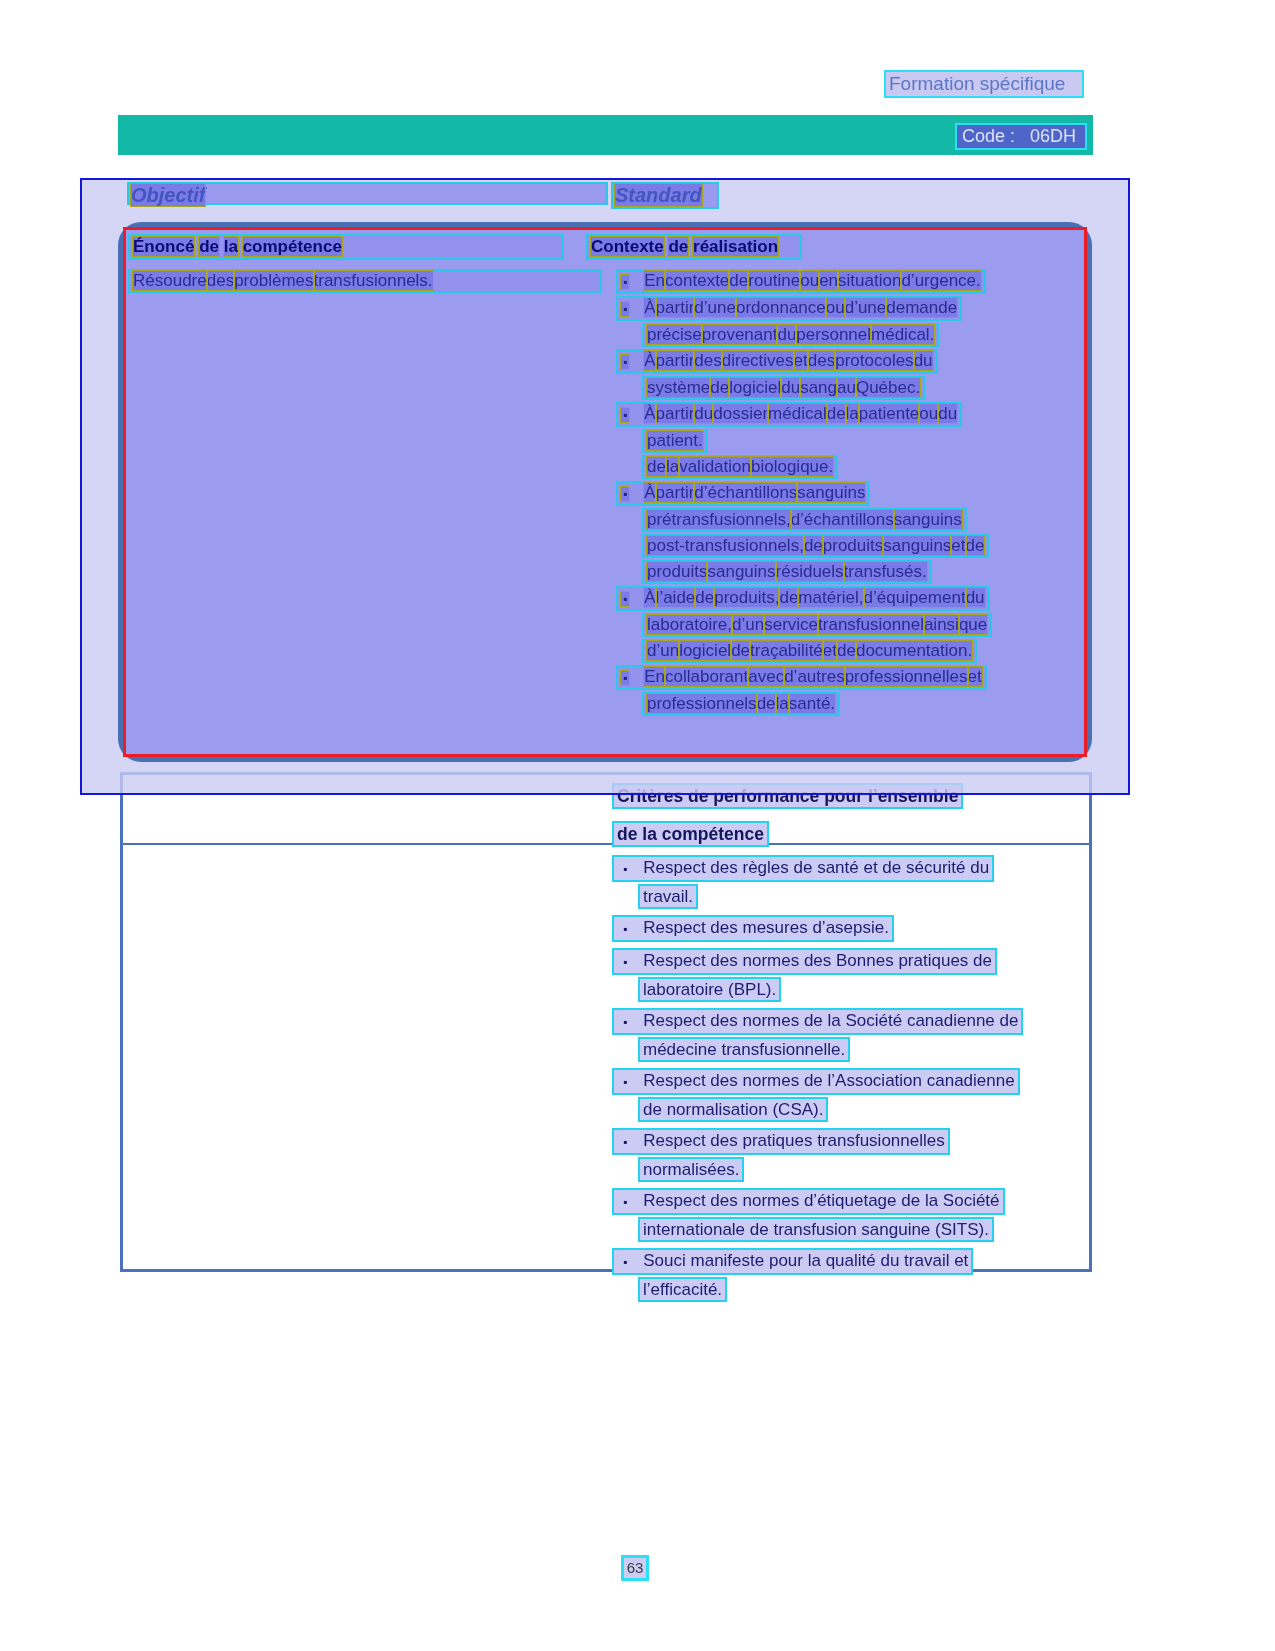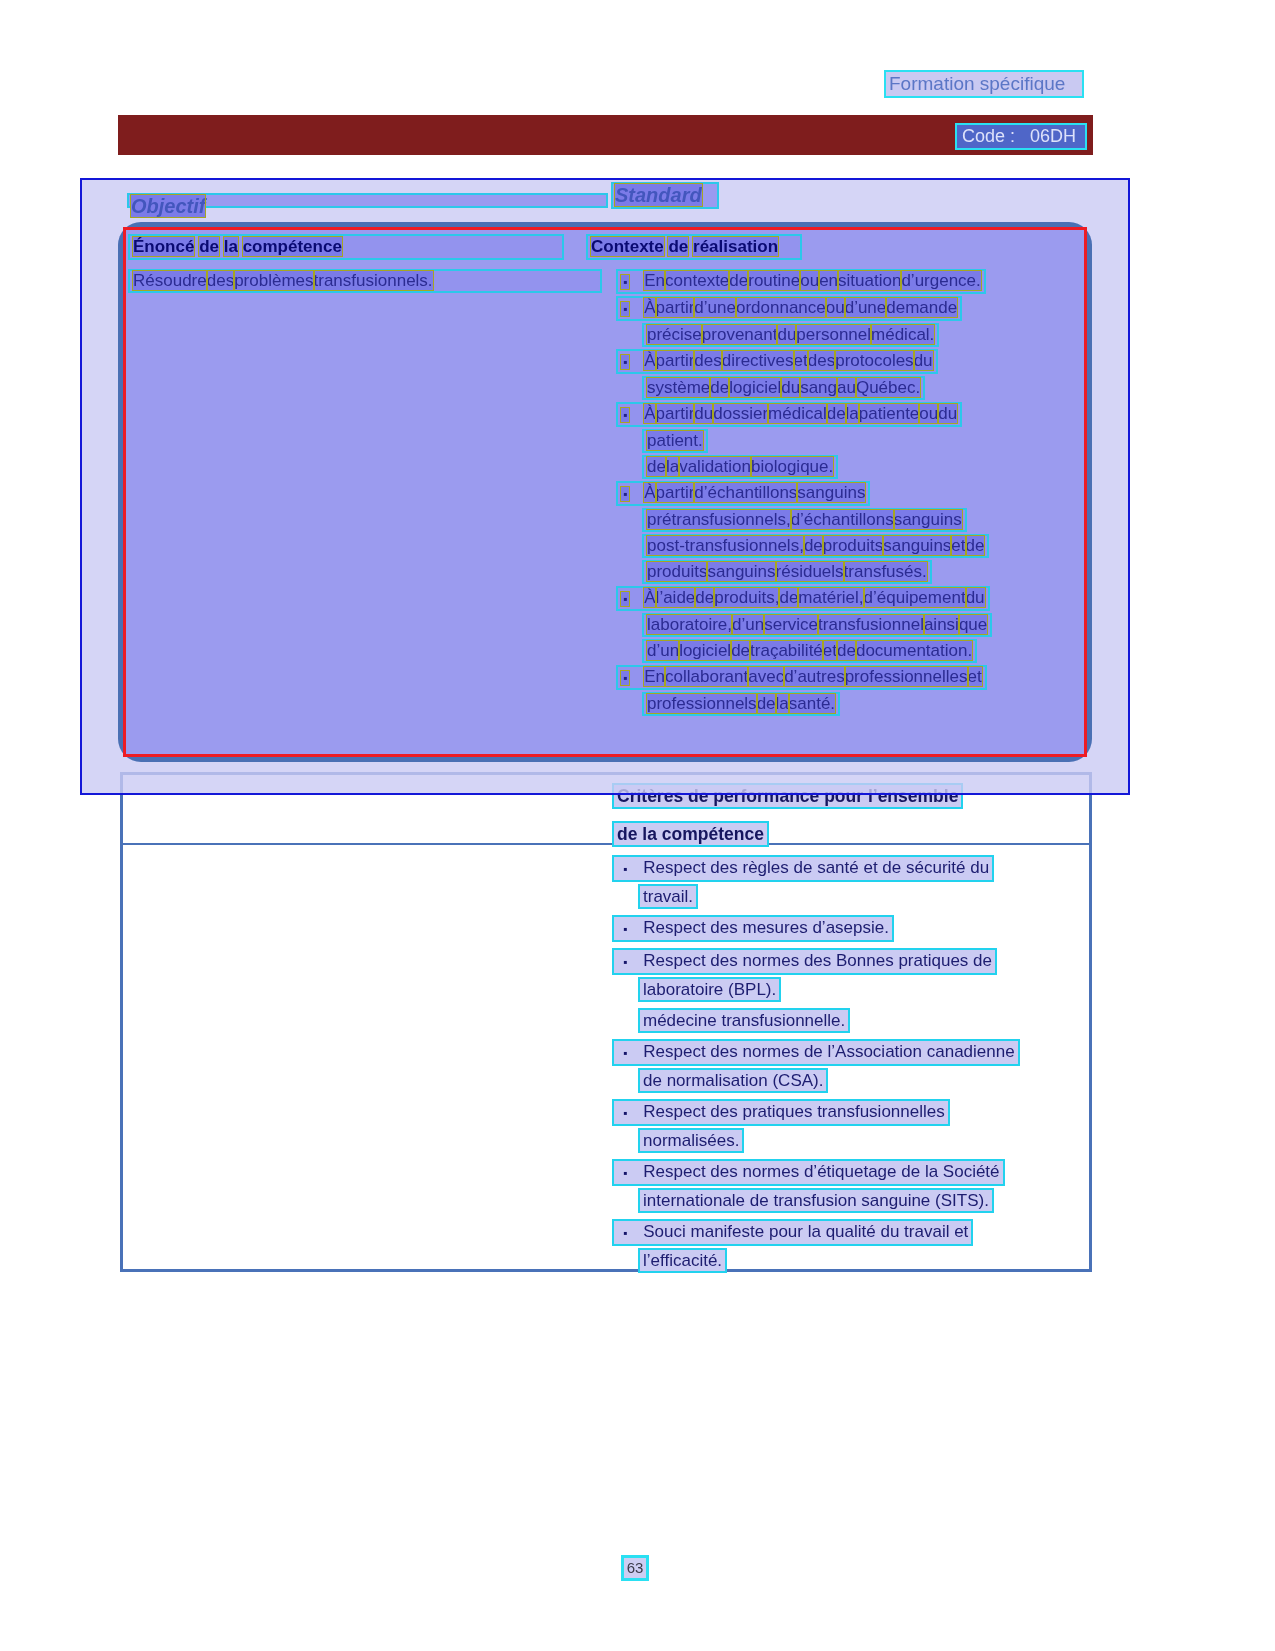--- a/index.html
+++ b/index.html
@@ -5,34 +5,34 @@
   html,body{margin:0;padding:0;background:#ffffff;}
   .page{position:relative;width:1275px;height:1651px;background:#ffffff;
         font-family:"Liberation Sans",sans-serif;overflow:hidden;}
 
   
   .formation-hl{position:absolute;left:884px;top:70px;width:200px;height:28px;
     border:2px solid #2ae0f2;background:#c9c9f2;color:#5b76c6;font-size:19px;
     line-height:24px;padding:0 3px;box-sizing:border-box;white-space:pre;}
 
   
-  .banner{position:absolute;left:118px;top:115px;width:975px;height:40px;background:#7f1d1d;}
+  .banner{position:absolute;left:118px;top:115px;width:975px;height:40px;background:#14b8a6;}
   .code-hl{position:absolute;left:837px;top:8px;width:132px;height:27px;
     border:2px solid #2ae0f2;background:#4f66c8;color:#dde1fa;font-size:18px;
     line-height:23px;white-space:pre;padding:0 5px;box-sizing:border-box;}
 
   
   .overlay{position:absolute;left:80px;top:178px;width:1050px;height:617px;
     border:2px solid #1317d8;background:rgba(203,203,244,0.8);z-index:2;box-sizing:border-box;}
 
   
   .os-strip{position:absolute;z-index:3;border:2px solid #2cc8ea;background:#9a9af0;
     box-sizing:border-box;line-height:22px;padding:0 2px;white-space:nowrap;
     font-weight:bold;font-style:italic;font-size:20px;color:#4356bd;}
-  #os-obj{left:127px;top:182px;width:481px;height:15px;margin-top:11px;}
+  #os-obj{left:127px;top:182px;width:481px;height:23px;}
   #os-std{left:611px;top:182px;width:108px;height:27px;}
 
   
   .table1{position:absolute;left:118px;top:222px;width:974px;height:540px;
     background:#4a70b4;padding:5px;box-sizing:border-box;z-index:3;border-radius:23px;}
   .redbox{border:3px solid #ee1c24;background:#9b9bef;height:100%;
     box-sizing:border-box;padding:3px 2px;overflow:hidden;}
   .t1header{display:flex;margin-top:1px;}
   .hstrip{border:2px solid #2cc8ea;background:#9393ee;height:26px;line-height:20px;
     padding:1px 3px;font-weight:bold;color:#0a0a72;font-size:17px;
@@ -95,20 +95,21 @@
           <div class="line t2line cont">travail.</div>
         </div>
         <div class="t2item">
           <div class="line t2line"><span class="t2bullet">▪</span>Respect des mesures d’asepsie.</div>
         </div>
         <div class="t2item">
           <div class="line t2line"><span class="t2bullet">▪</span>Respect des normes des Bonnes pratiques de</div>
           <div class="line t2line cont">laboratoire (BPL).</div>
         </div>
         <div class="t2item">
+          <div class="line t2line"><span class="t2bullet">▪</span>Respect des normes de la Société canadienne de</div>
           <div class="line t2line cont">médecine transfusionnelle.</div>
         </div>
         <div class="t2item">
           <div class="line t2line"><span class="t2bullet">▪</span>Respect des normes de l’Association canadienne</div>
           <div class="line t2line cont">de normalisation (CSA).</div>
         </div>
         <div class="t2item">
           <div class="line t2line"><span class="t2bullet">▪</span>Respect des pratiques transfusionnelles</div>
           <div class="line t2line cont">normalisées.</div>
         </div>

